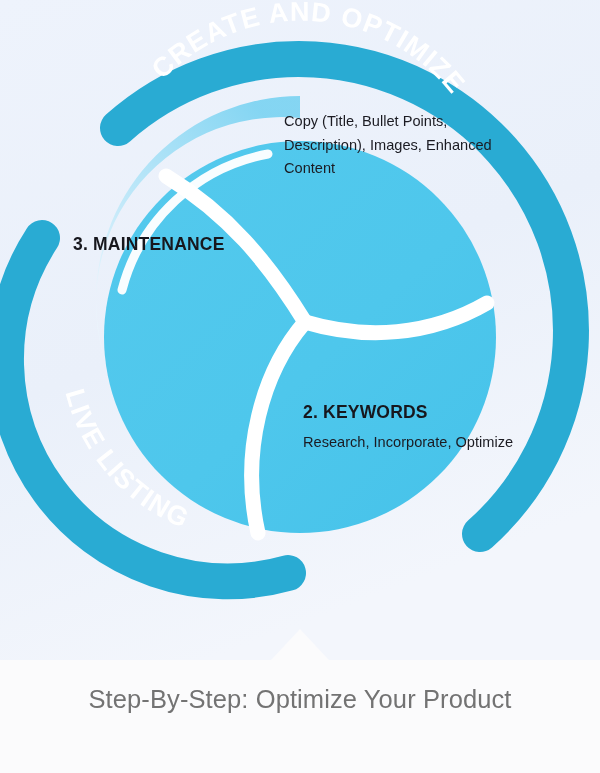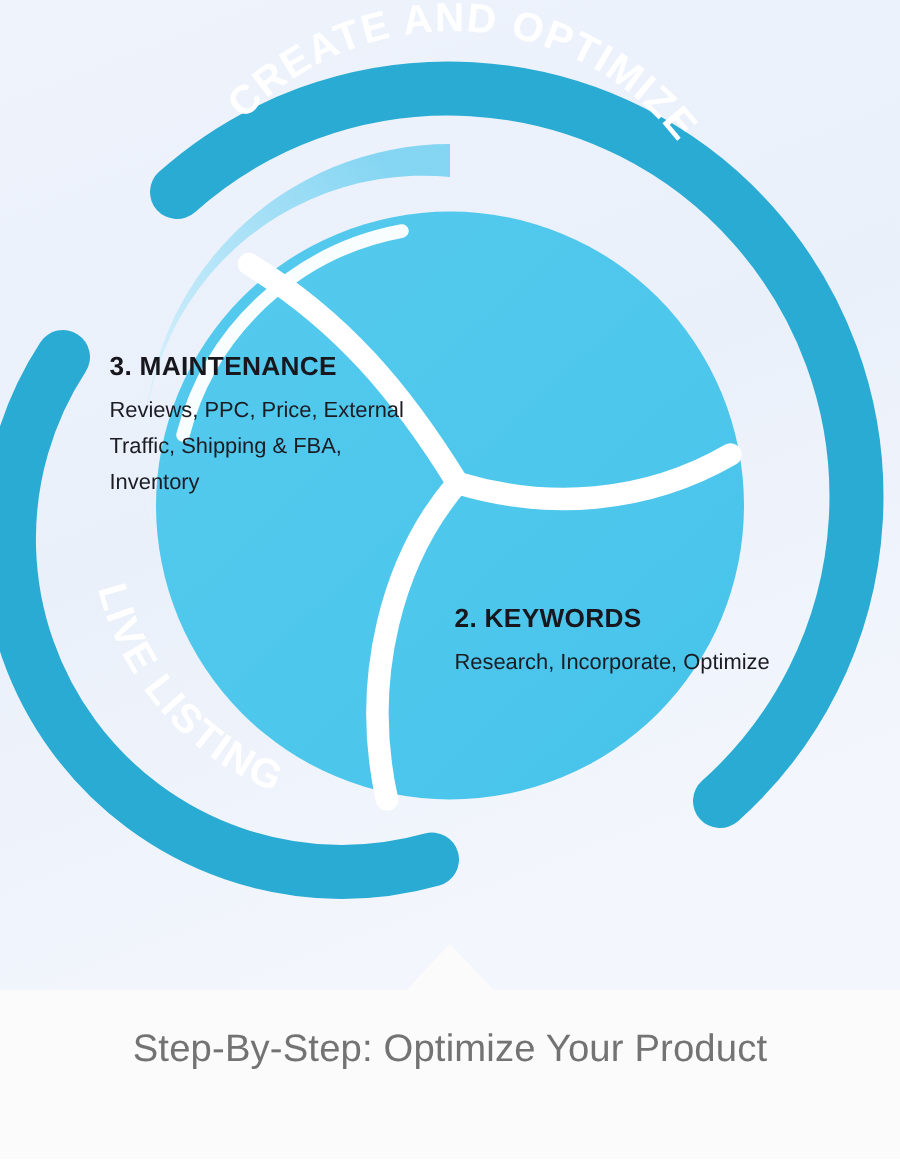--- a/index.html
+++ b/index.html
@@ -156,25 +156,25 @@
       <text class="arc-label">
         <textPath href="#arcTop" startOffset="50%" text-anchor="middle">CREATE AND OPTIMIZE</textPath>
       </text>
 
       <text class="arc-label">
         <textPath href="#arcBottom" startOffset="50%" text-anchor="middle">LIVE LISTING</textPath>
       </text>
     </svg>
 
     <div class="seg-text" id="content-text">
+      <p class="seg-body">Copy (Title, Bullet Points, Description), Images, Enhanced Content</p>
     </div>
 
     <div class="seg-text" id="maintenance-text">
       <p class="seg-title">3. MAINTENANCE</p>
-      <p class="seg-body">Reviews, PPC, Price, External Traffic, Shipping &amp; FBA, Inventory</p>
     </div>
 
     <div class="seg-text" id="keywords-text">
       <p class="seg-title">2. KEYWORDS</p>
       <p class="seg-body">Research, Incorporate, Optimize</p>
     </div>
 
   </div>
 
   <div id="notch"></div>

